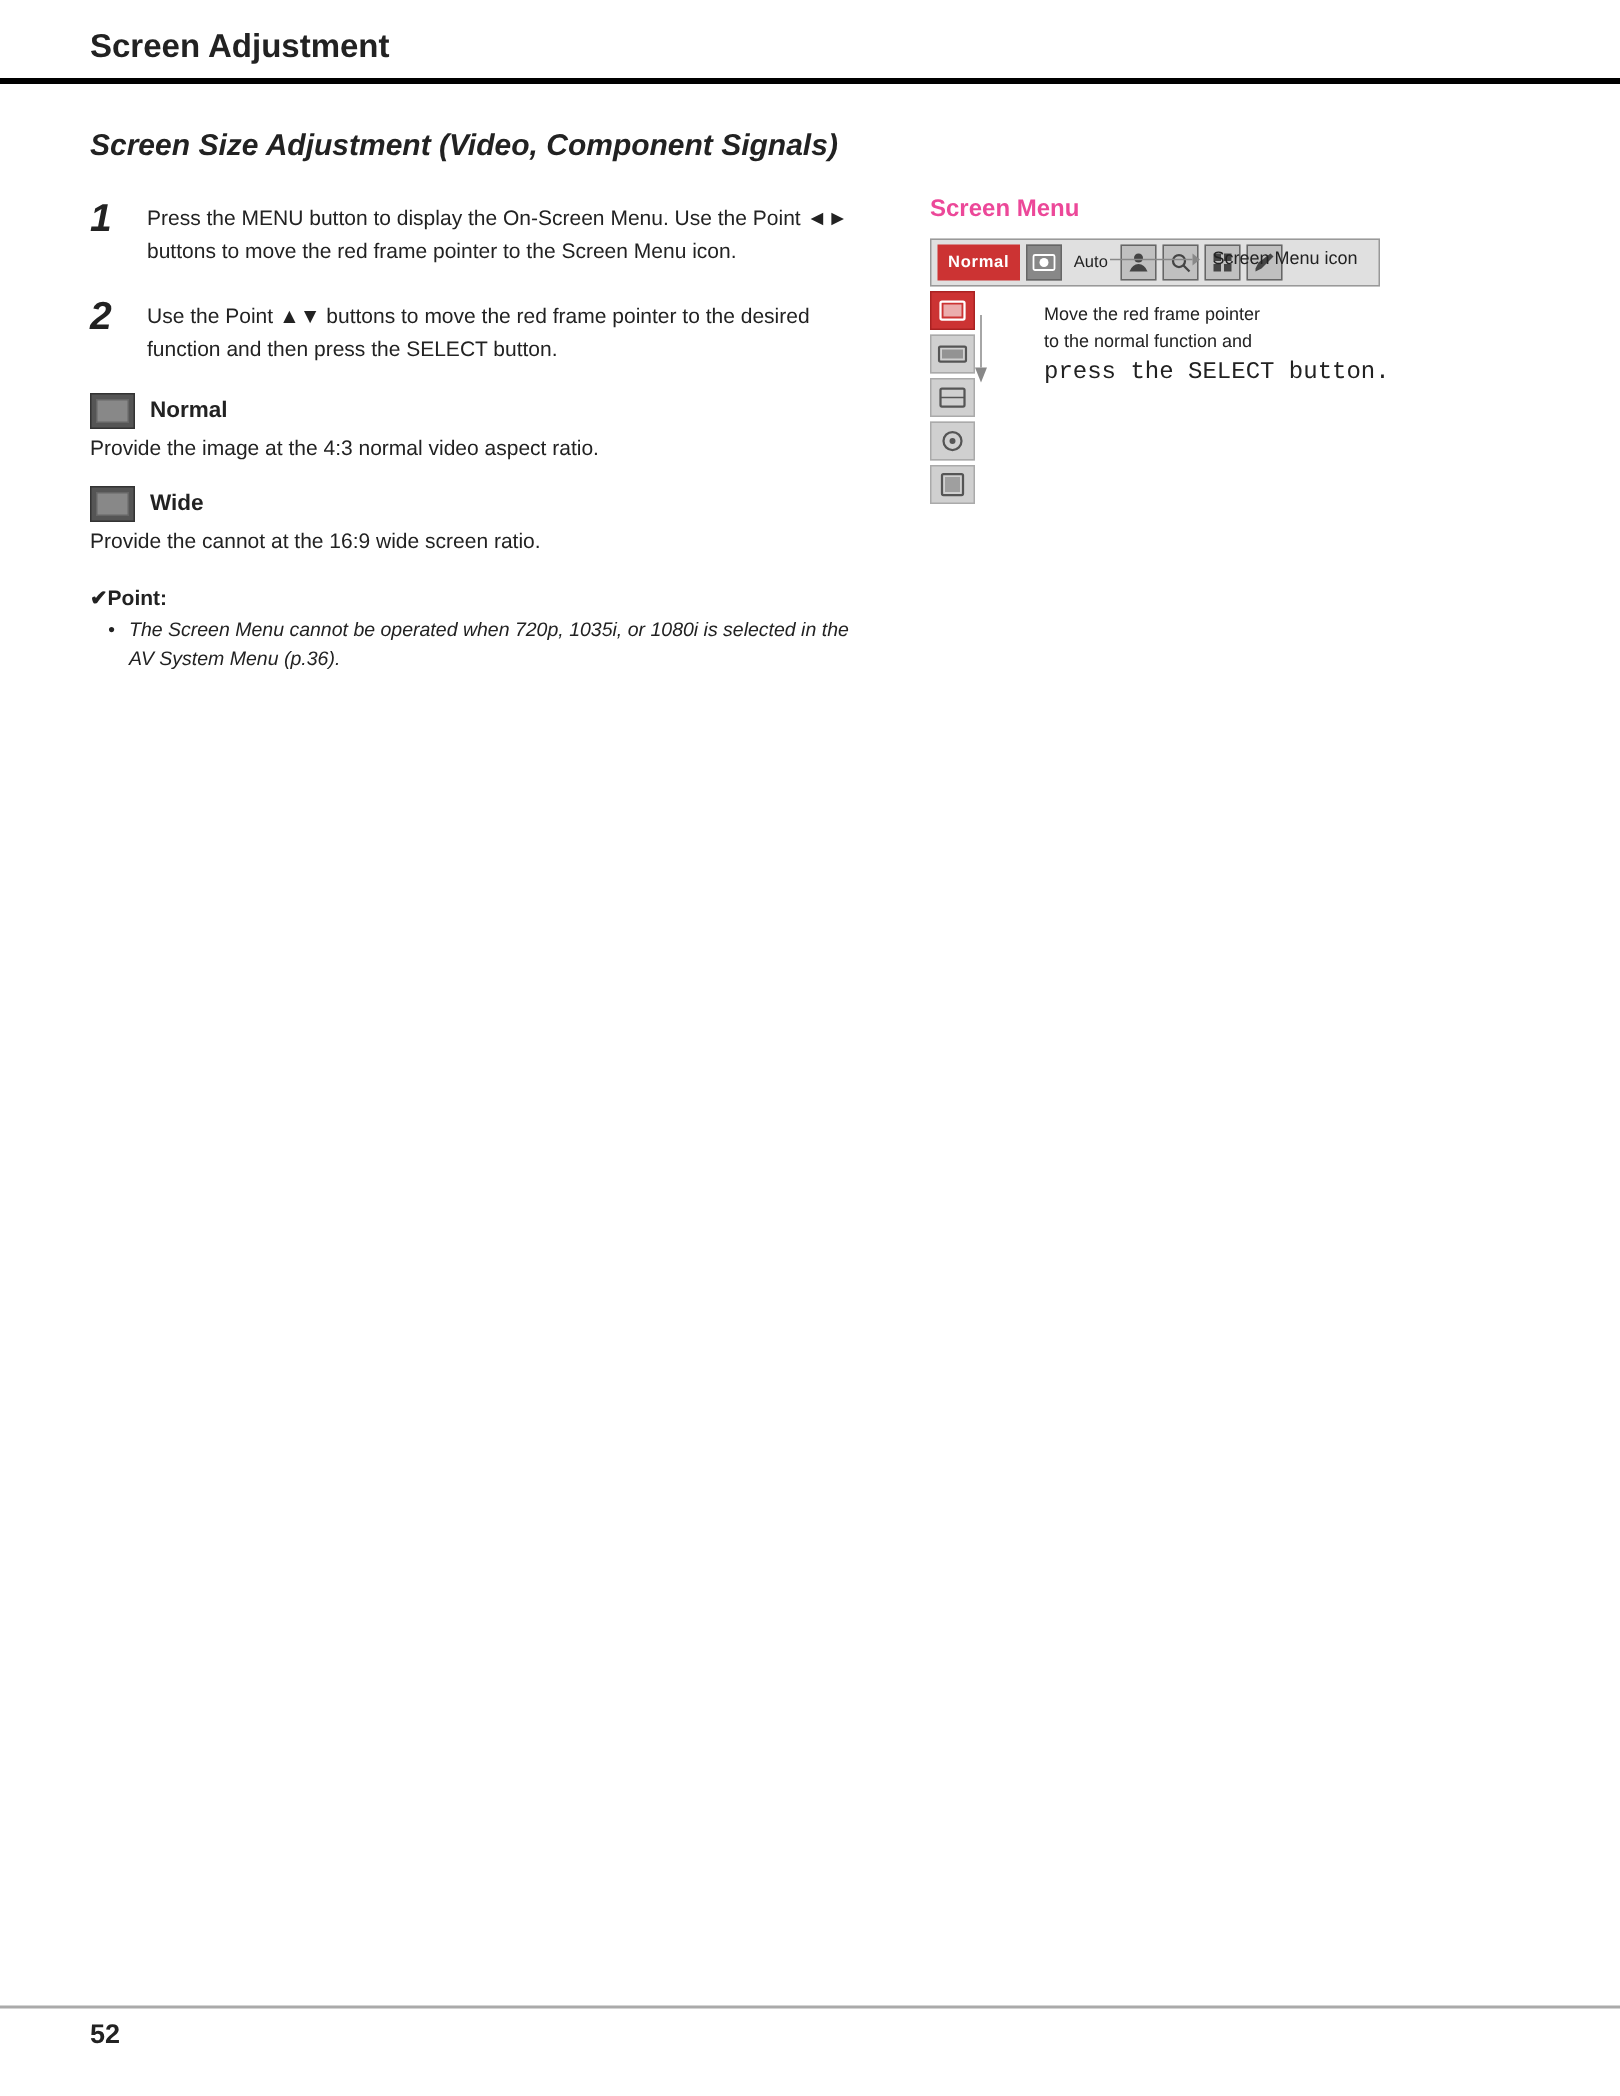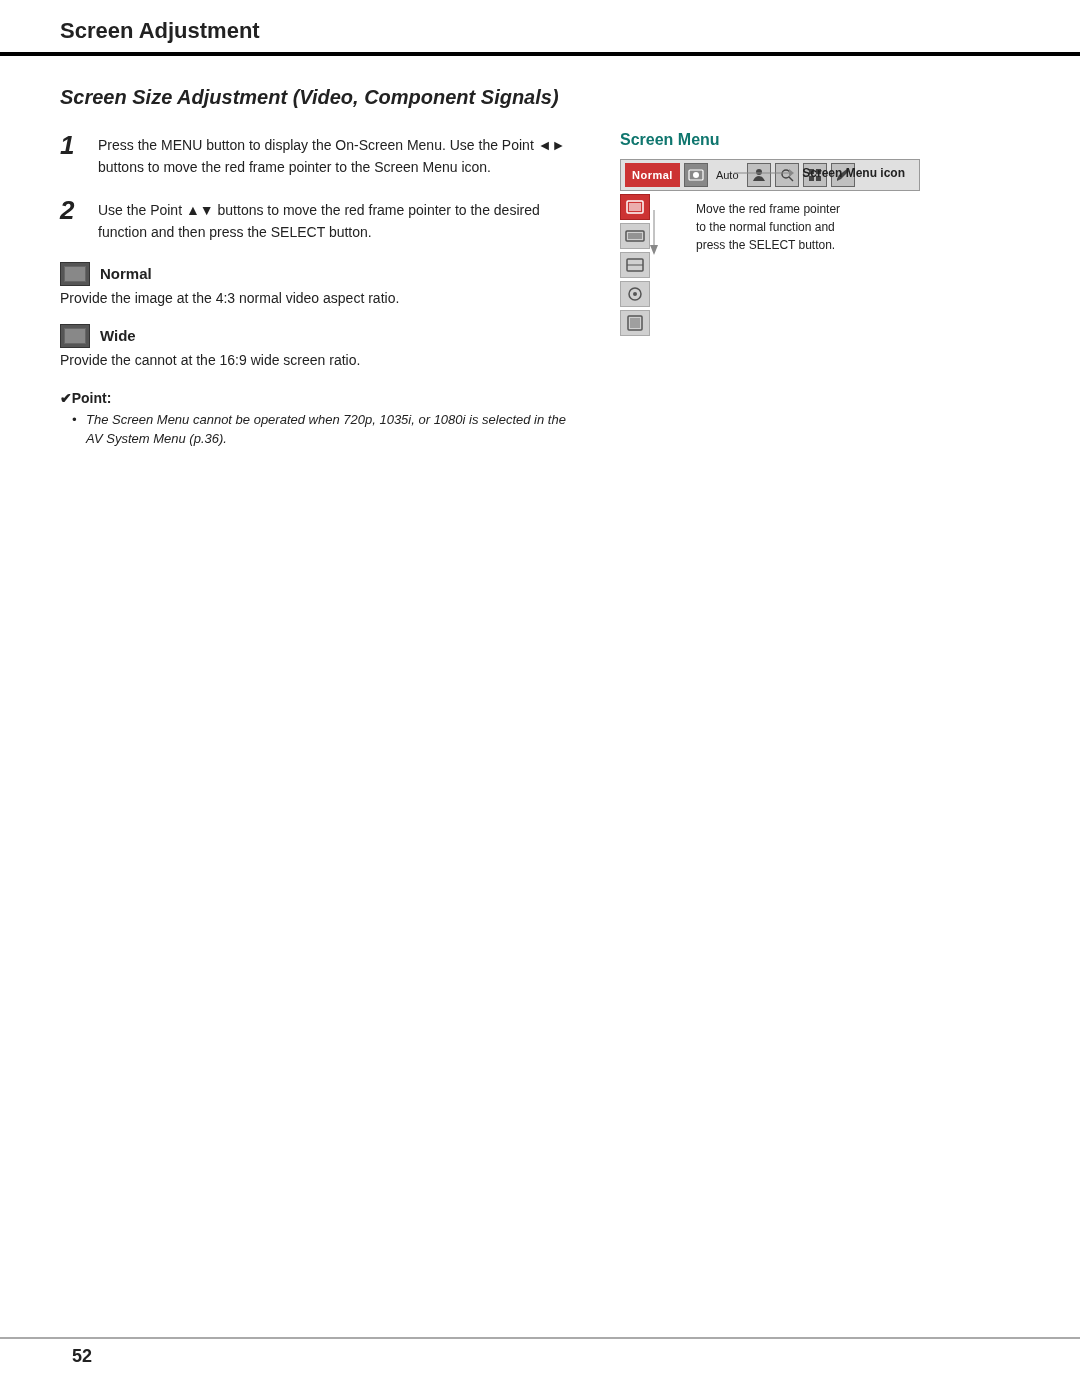--- a/index.html
+++ b/index.html
@@ -140,21 +140,21 @@
       content: "•";
       position: absolute;
       left: 0;
       top: 0;
     }
 
     
     .screen-menu-title {
       font-size: 16px;
       font-weight: bold;
-      color: #0f766e;
+      color: #ec4899;
       margin-bottom: 10px;
     }
 
     
     .menu-bar {
       display: flex;
       align-items: center;
       background: #e0e0e0;
       border: 1.5px solid #999;
       padding: 2px 4px;
@@ -219,21 +219,21 @@
       border-color: #aaa;
     }
     .side-icon.inactive svg {
       fill: #555;
     }
 
     
     .page-footer {
       position: absolute;
       bottom: 30px;
-      left: 72px;
+      left: 60px;
       font-size: 18px;
       font-weight: bold;
       color: #222;
     }
     .footer-line {
       position: absolute;
       bottom: 58px;
       left: 0;
       right: 0;
       height: 2px;
@@ -332,21 +332,21 @@
                   <rect x="9" y="9" width="5" height="5" fill="#444"></rect>
                 </svg>
               </div>
               <div class="menu-icon-slot" style="background:#c0c0c0;">
                 <svg viewBox="0 0 16 16" fill="#444">
                   <path d="M2 12 L4 8 L12 2 L14 4 L6 12 L2 14 Z" fill="#444"></path>
                 </svg>
               </div>
             </div>
 
-            <div style="position:absolute; right:-5px; top:6px; display:flex; align-items:center; gap:8px;font-weight:bold;">
+            <div style="position:absolute; right:-5px; top:6px; display:flex; align-items:flex-start; gap:8px;">
               <svg width="60" height="16">
                 <line x1="0" y1="8" x2="55" y2="8" stroke="#888" stroke-width="1"></line>
                 <polygon points="55,4 60,8 55,12" fill="#888"></polygon>
               </svg>
               <span style="font-size:12px; white-space:nowrap;">Screen Menu icon</span>
             </div>
           </div>
 
           <div style="display:flex; align-items:flex-start; margin-top:3px;">
 
@@ -386,21 +386,21 @@
             </div>
 
             <div style="margin-left:14px; margin-top:6px;">
               <svg width="30" height="70" style="position:absolute; margin-left:-20px; margin-top:5px;">
                 <line x1="10" y1="5" x2="10" y2="40" stroke="#888" stroke-width="1"></line>
                 <polygon points="6,40 10,50 14,40" fill="#888"></polygon>
               </svg>
               <div style="margin-left:32px;">
                 <span style="font-size:12px; line-height:1.5; display:block;">Move the red frame pointer</span>
                 <span style="font-size:12px; line-height:1.5; display:block;">to the normal function and</span>
-                <span style="font-size:12px; line-height:1.5; display:block;">press the SELECT button.</span>
+                <span style="font-size:16px; line-height:1.5; display:block;font-family:Liberation Mono, monospace;">press the SELECT button.</span>
               </div>
             </div>
 
           </div>
 
         </div>
 
       </div>
 
     </div>

